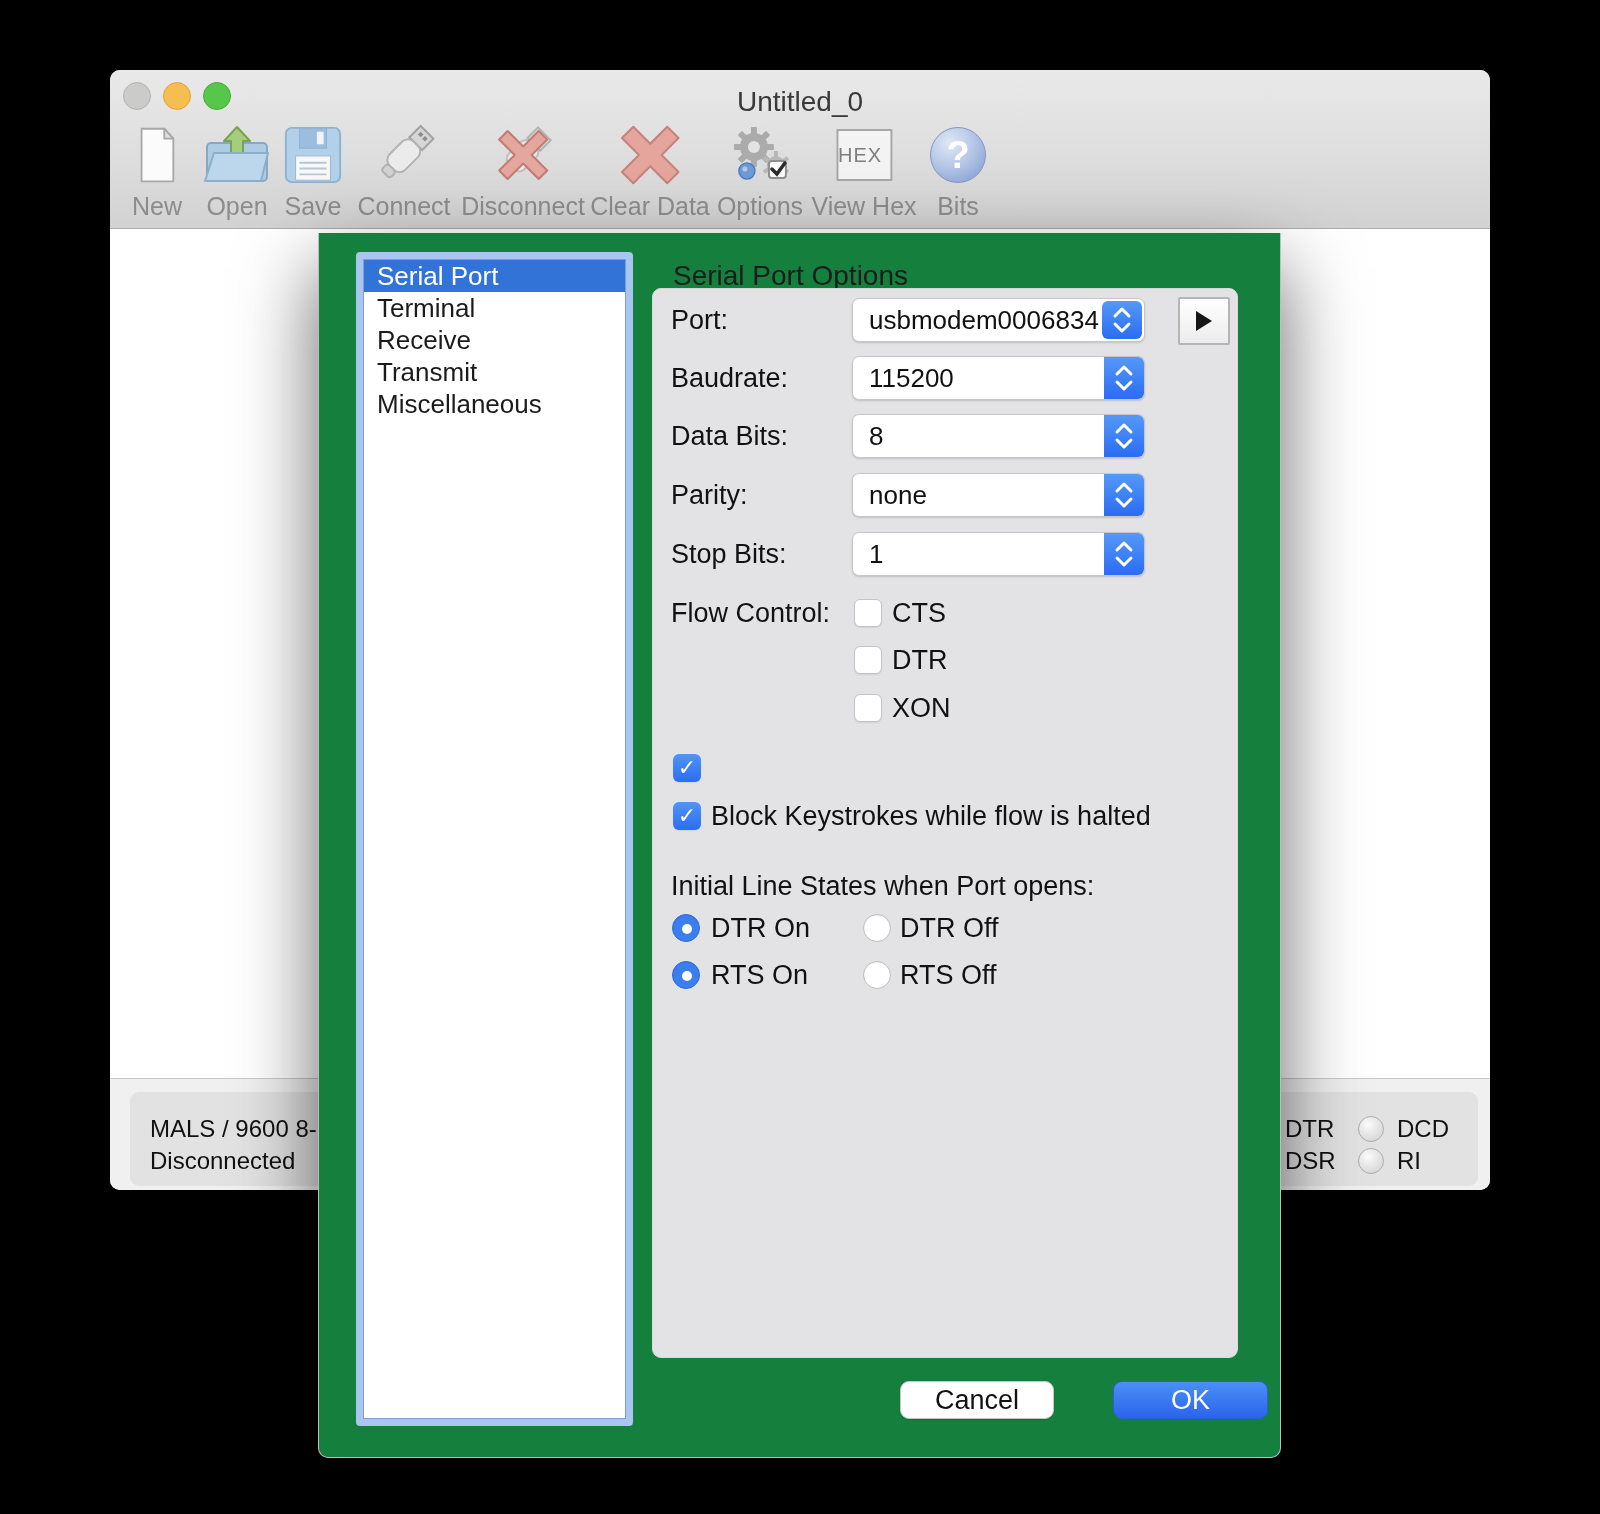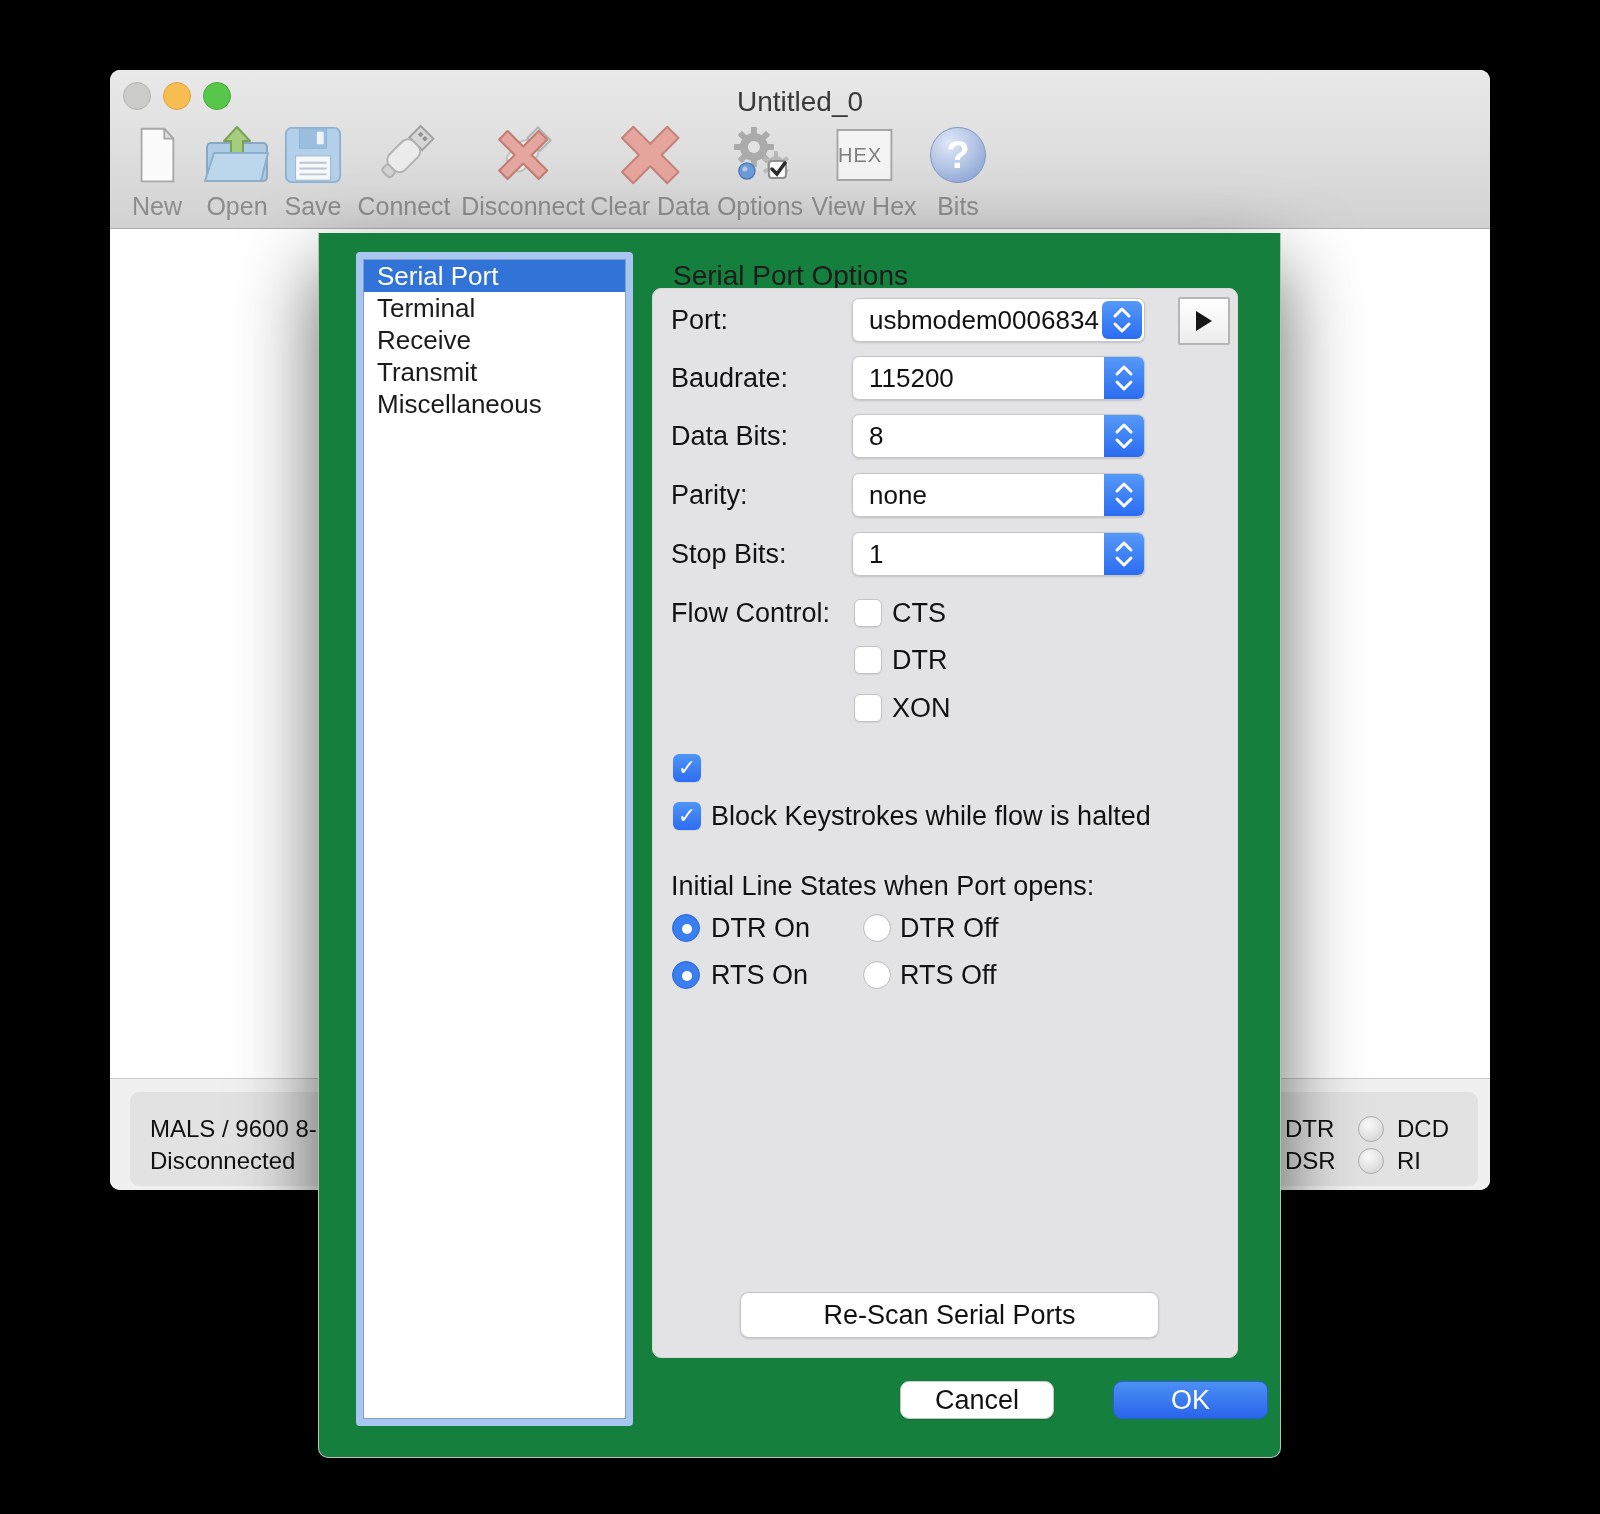--- a/index.html
+++ b/index.html
@@ -327,17 +327,16 @@
     <div class="flabel" style="top:639px;line-height:28px">Initial Line States when Port opens:</div>
     <div class="radio on" style="left:353px;top:681px"></div>
     <div class="ctext" style="left:392px;top:681px">DTR On</div>
     <div class="radio" style="left:544px;top:681px"></div>
     <div class="ctext" style="left:581px;top:681px">DTR Off</div>
     <div class="radio on" style="left:353px;top:728px"></div>
     <div class="ctext" style="left:392px;top:728px">RTS On</div>
     <div class="radio" style="left:544px;top:728px"></div>
     <div class="ctext" style="left:581px;top:728px">RTS Off</div>
 
-    <div class="btn plain rescan">Re-Scan Serial Ports</div>
     <div class="btn plain cancel">Cancel</div>
     <div class="btn primary ok">OK</div>
   </div>
 </div>
 
 </body></html>

